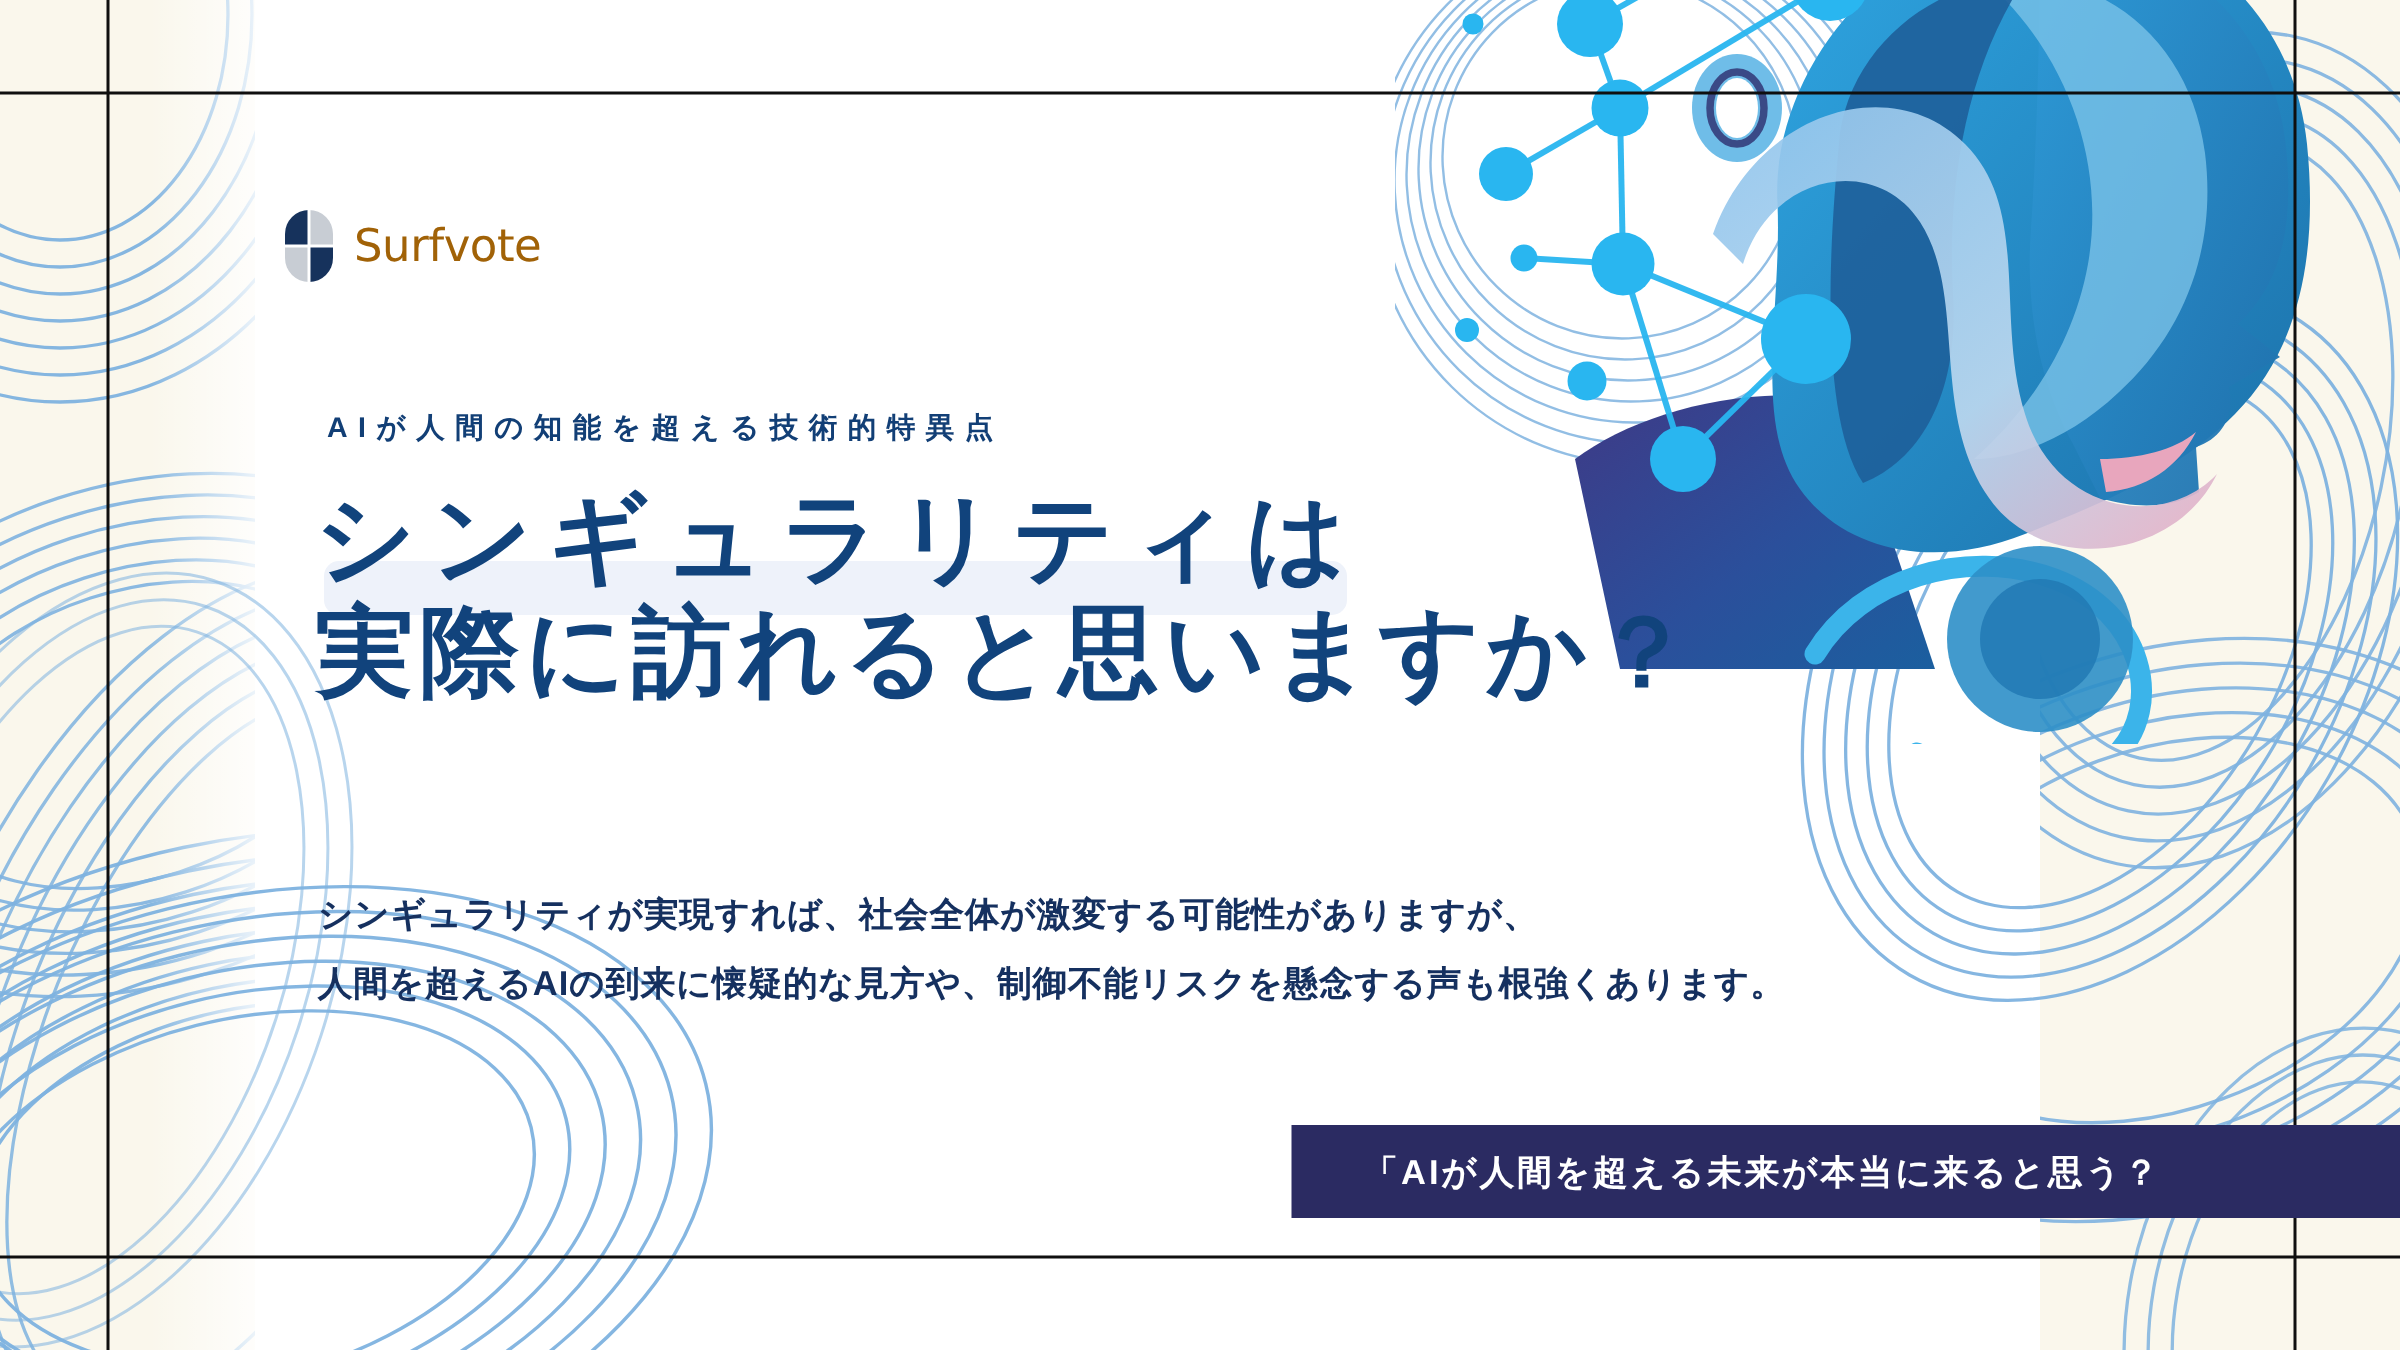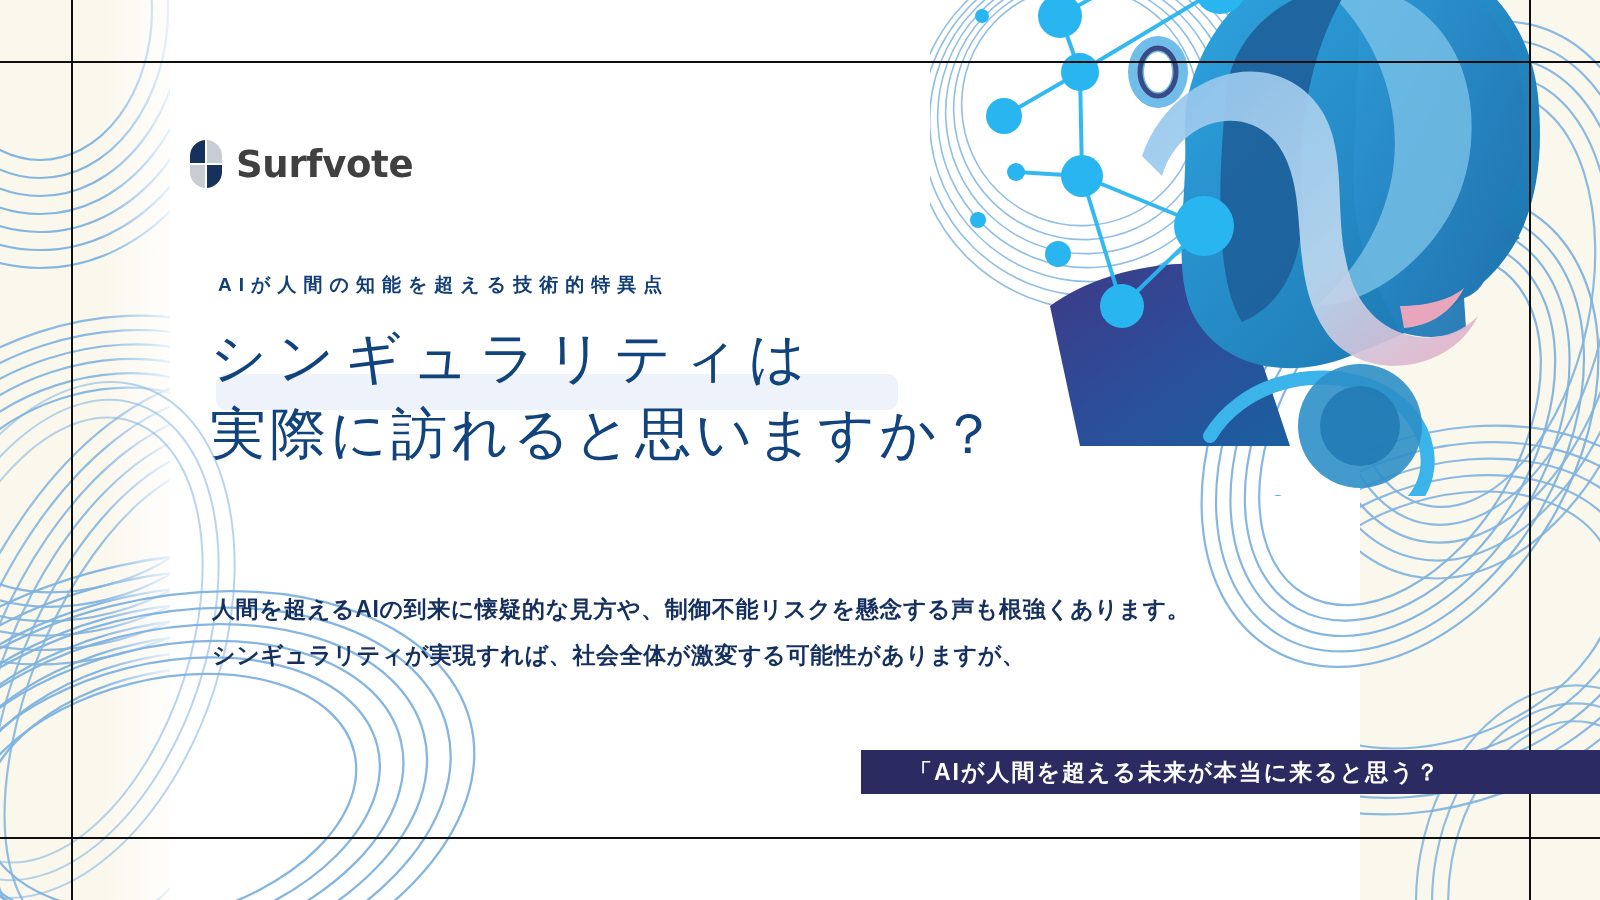--- a/index.html
+++ b/index.html
@@ -37,52 +37,52 @@
   .content{ position:absolute; z-index:7; left:0; top:0; width:1600px; height:900px; }
 
   .brand{
     position:absolute; left:190px; top:140px;
     display:flex; align-items:center; gap:14px;
   }
   .brand-mark{
     width:32px; height:48px; position:relative; display:block;
   }
   .brand-name{
-    font-size:37px; font-weight:700; letter-spacing:-.3px; color:#404040;
+    font-size:30px; font-weight:400; letter-spacing:-.3px; color:#a16207;
     font-family:"DejaVu Sans","Liberation Sans",sans-serif;
   }
 
   .eyebrow{
     position:absolute; left:218px; top:272px;
     font-size:19px; font-weight:700; color:#123f76;
     letter-spacing:7px; white-space:nowrap;
   }
 
   .headline{
     position:absolute; left:210px; top:320px; width:1200px;
   }
   .hl-line{
-    position:relative; font-size:56px; line-height:76px; font-weight:400;
+    position:relative; font-size:66px; line-height:76px; font-weight:700;
     color:#11437c; letter-spacing:6px; white-space:nowrap;
   }
   .hl-line.l1{ letter-spacing:10px; }
   .hl-line.l1 .hl-mark{
     position:absolute; left:6px; top:54px; width:682px; height:36px;
     background:#eef2fa; border-radius:10px; z-index:-1;
   }
   .hl-line.l2{ letter-spacing:4px; }
 
   .lede{
     position:absolute; left:212px; top:586px; width:1220px;
     font-size:23px; line-height:46px; font-weight:700; color:#15305f;
     letter-spacing:.6px;
   }
 
   .quote-bar{
-    position:absolute; left:861px; top:750px; width:739px; height:44px;
+    position:absolute; left:861px; top:750px; width:739px; height:62px;
     background:#2b2b62; display:flex; align-items:center; z-index:8;
   }
   .quote-bar-text{
     color:#ffffff; font-size:23px; font-weight:700; letter-spacing:2px;
     padding-left:48px; white-space:nowrap;
   }
 </style>
 </head>
 <body>
 
@@ -378,22 +378,22 @@
 
     <div class="headline">
       <div class="hl-line l1">
         <span class="hl-mark"></span>
         <span>シンギュラリティは</span>
       </div>
       <div class="hl-line l2">実際に訪れると思いますか？</div>
     </div>
 
     <div class="lede">
+      <div>シンギュラリティが実現すれば、社会全体が激変する可能性がありますが、</div>
       <div>人間を超えるAIの到来に懐疑的な見方や、制御不能リスクを懸念する声も根強くあります。</div>
-      <div>シンギュラリティが実現すれば、社会全体が激変する可能性がありますが、</div>
     </div>
   </div>
 
   <div class="quote-bar">
     <span class="quote-bar-text">「AIが人間を超える未来が本当に来ると思う？</span>
   </div>
 
 </div>
 
 </body></html>

